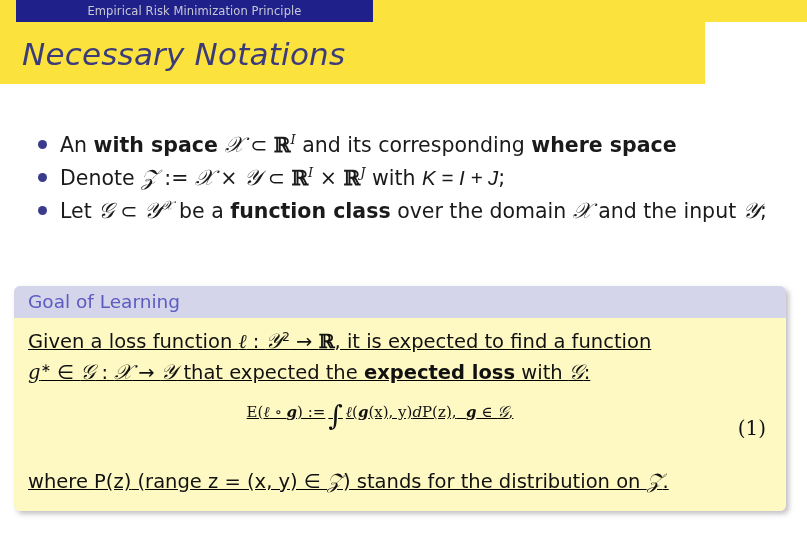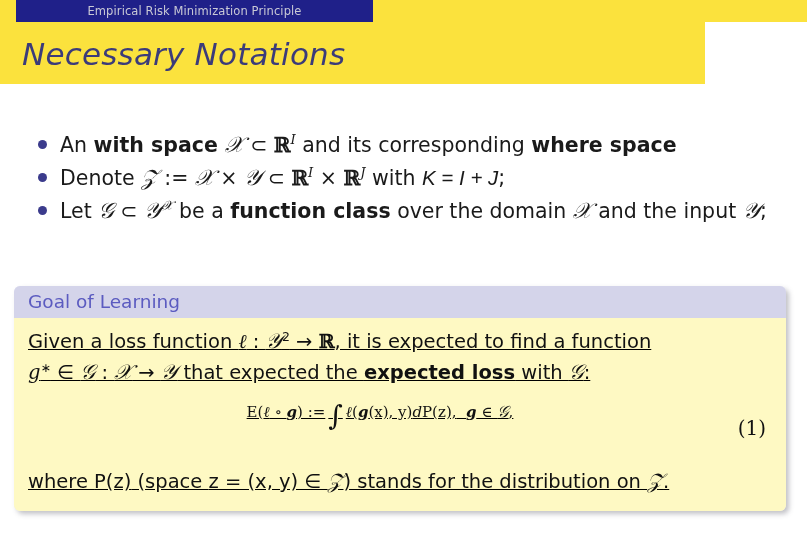--- a/index.html
+++ b/index.html
@@ -244,19 +244,19 @@
       </div>
 
       <div class="eq-wrap">
         <div class="eq-body">
           <span class="nowrap"><span>E(<span class="mit">ℓ</span> ∘ <span class="mit bold">g</span>) :=</span><span class="integral">∫</span><span><span class="mit">ℓ</span>(<span class="mit bold">g</span>(x), y)<span class="mit">d</span>P(z),</span><span>&nbsp; <span class="mit bold">g</span> ∈ <span class="cal">𝒢</span>,</span></span>
         </div>
         <div class="eq-num">(1)</div>
       </div>
 
       <div class="goal-line">
-        <span>where </span><span>P(z)</span><span> (space </span><span class="nowrap"><span>z = (x, y) ∈ </span><span class="cal">𝒵</span></span><span>) stands for the distribution on </span><span class="cal">𝒵</span><span>.</span>
+        <span>where </span><span>P(z)</span><span> (range </span><span class="nowrap"><span>z = (x, y) ∈ </span><span class="cal">𝒵</span></span><span>) stands for the distribution on </span><span class="cal">𝒵</span><span>.</span>
       </div>
 
     </div>
   </div>
 
 </div>
 
 </body></html>

